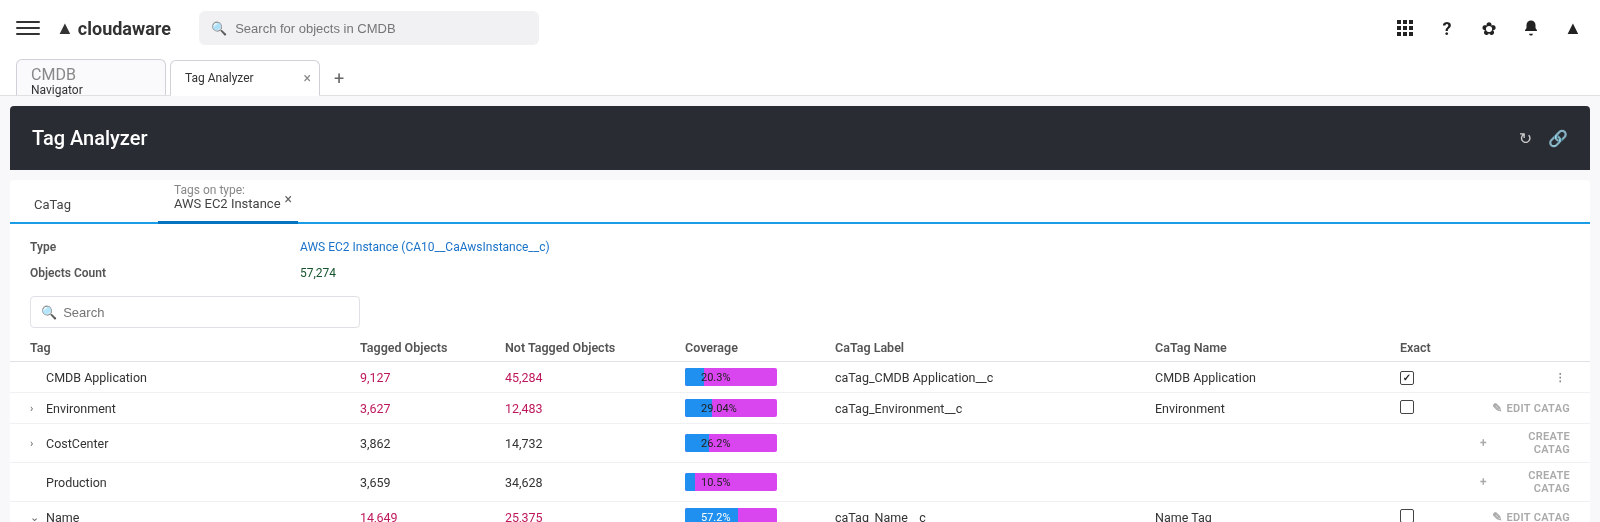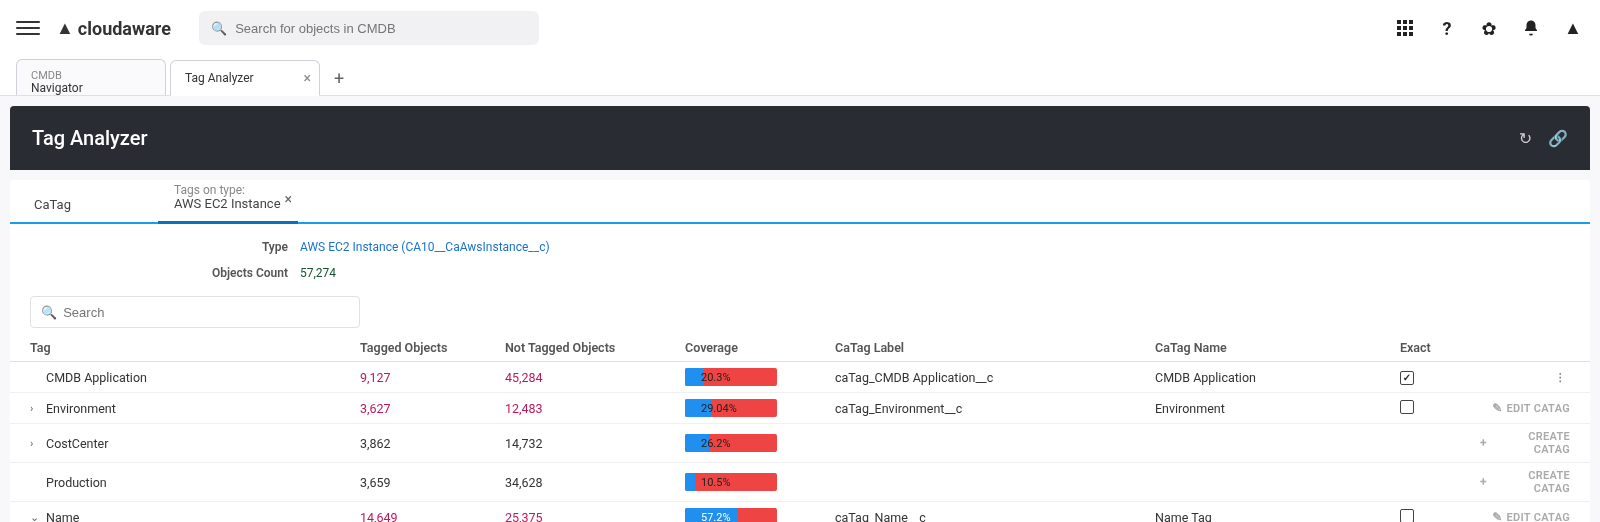--- a/index.html
+++ b/index.html
@@ -15,21 +15,21 @@
   .searchbox input { border: none; background: transparent; outline: none; flex: 1; font-size: 13px; }
   .topbar-spacer { flex: 1; }
   .topbar-icons { display: flex; align-items: center; gap: 20px; }
   .topbar-icons .ico { width: 22px; height: 22px; display: flex; align-items: center; justify-content: center; font-size: 18px; cursor: pointer; color: #222; }
   .avatar-ico { color: #bbb; }
   
   
   .tabsrow { display: flex; align-items: flex-end; padding: 0 16px; background: #fff; height: 40px; border-bottom: 1px solid #e0e0e0; gap: 0; }
   .ttab { border: 1px solid #d0d0d8; border-bottom: none; border-radius: 6px 6px 0 0; padding: 6px 14px; font-size: 12px; display: flex; flex-direction: column; min-width: 150px; background: #fafafc; position: relative; margin-right: 4px; height: 36px; justify-content: center; }
   .ttab.active { background: #fff; border-bottom: 1px solid #fff; margin-bottom: -1px; }
-  .ttab .sub { font-size: 11px; color: #888; line-height: 1; margin-top: 10px; }
+  .ttab .sub { font-size: 16px; color: #888; line-height: 1; margin-top: 10px; }
   .ttab .lbl { font-size: 12px; line-height: 1.2; }
   .ttab .close { position: absolute; right: 8px; top: 50%; transform: translateY(-50%); color: #888; font-size: 14px; cursor: pointer; }
   .addtab { padding: 6px 10px; color: #666; font-size: 18px; cursor: pointer; }
   
   
   .pagehdr { margin: 10px 10px 0 10px; background: #2a2c33; color: #fff; border-radius: 4px 4px 0 0; padding: 20px 22px; display: flex; align-items: center; justify-content: space-between; }
   .pagehdr h1 { font-size: 20px; font-weight: 500; }
   .hdr-actions { display: flex; gap: 16px; color: #ccc; font-size: 16px; }
   .hdr-actions span { cursor: pointer; }
   
@@ -39,39 +39,39 @@
   
   .intabs { display: flex; align-items: flex-end; border-bottom: 2px solid #1a9ce6; padding: 0 8px; height: 44px; }
   .intab { padding: 8px 16px 10px 16px; font-size: 13px; color: #444; cursor: pointer; position: relative; min-width: 140px; }
   .intab.active { border-bottom: 3px solid #0673c0; margin-bottom: -2px; }
   .intab .sub { font-size: 12px; color: #888; display: block; line-height: 1; }
   .intab .lbl { font-size: 13px; }
   .intab .close { position: absolute; right: 6px; top: 50%; transform: translateY(-50%); color: #666; font-size: 14px; }
   
   
   .inforow { display: flex; padding: 6px 20px; font-size: 12px; }
-  .inforow .k { width: 270px; text-align: right; color: #555; font-weight: 600; padding-right: 12px; }
+  .inforow .k { width: 270px; text-align: left; color: #555; font-weight: 600; padding-right: 12px; }
   .inforow .v { color: #14532d; }
   .inforow .v.link { color: #1a73c8; cursor: pointer; }
   
   
   .filterbox { margin: 10px 20px 6px 20px; border: 1px solid #e0e0e6; border-radius: 4px; height: 32px; width: 330px; display: flex; align-items: center; padding: 0 10px; gap: 6px; color: #999; }
   .filterbox input { border: none; outline: none; flex: 1; font-size: 13px; }
   
   
   .tbl { width: 100%; }
   .tbl .hdr, .tbl .row { display: grid; grid-template-columns: 330px 145px 180px 150px 320px 245px 80px 1fr; align-items: center; padding: 6px 20px; font-size: 12.5px; border-bottom: 1px solid #f0f0f3; }
   .tbl .hdr { color: #555; font-weight: 600; border-bottom: 1px solid #e0e0e6; }
   .tbl .row { min-height: 30px; }
   .cell-tag { display: flex; align-items: center; gap: 4px; }
   .caret { width: 12px; display: inline-block; color: #666; font-size: 11px; cursor: pointer; }
   .num { color: #333; }
   .num.link { color: #be185d; cursor: pointer; }
   .covwrap { display: flex; align-items: center; gap: 0; }
-  .covbar { position: relative; width: 92px; height: 18px; background: #ef4444; border-radius: 2px; overflow: hidden; }
+  .covbar { position: relative; width: 92px; height: 18px; background: #d946ef; border-radius: 2px; overflow: hidden; }
   .covfill { position: absolute; left: 0; top: 0; bottom: 0; background: #1f8ff0; }
   .covtxt { position: absolute; left: 0; right: 0; top: 0; bottom: 0; display: flex; align-items: center; font-size: 11px; padding-left: 16px; color: #222; }
   .covtxt.white { color: #fff; }
   .chk { width: 14px; height: 14px; border: 1.5px solid #444; border-radius: 2px; display: inline-flex; align-items: center; justify-content: center; font-size: 10px; }
   .chk.on::after { content: "✓"; color: #222; font-weight: bold; }
   .actcell { text-align: right; color: #aaa; font-size: 11px; font-weight: 600; letter-spacing: 0.3px; display: flex; justify-content: flex-end; align-items: center; gap: 4px; }
   .actcell .aico { font-size: 12px; }
   .actcell span { cursor: pointer; }
   .dots { color: #888; cursor: pointer; padding: 0 4px; }
 </style>

